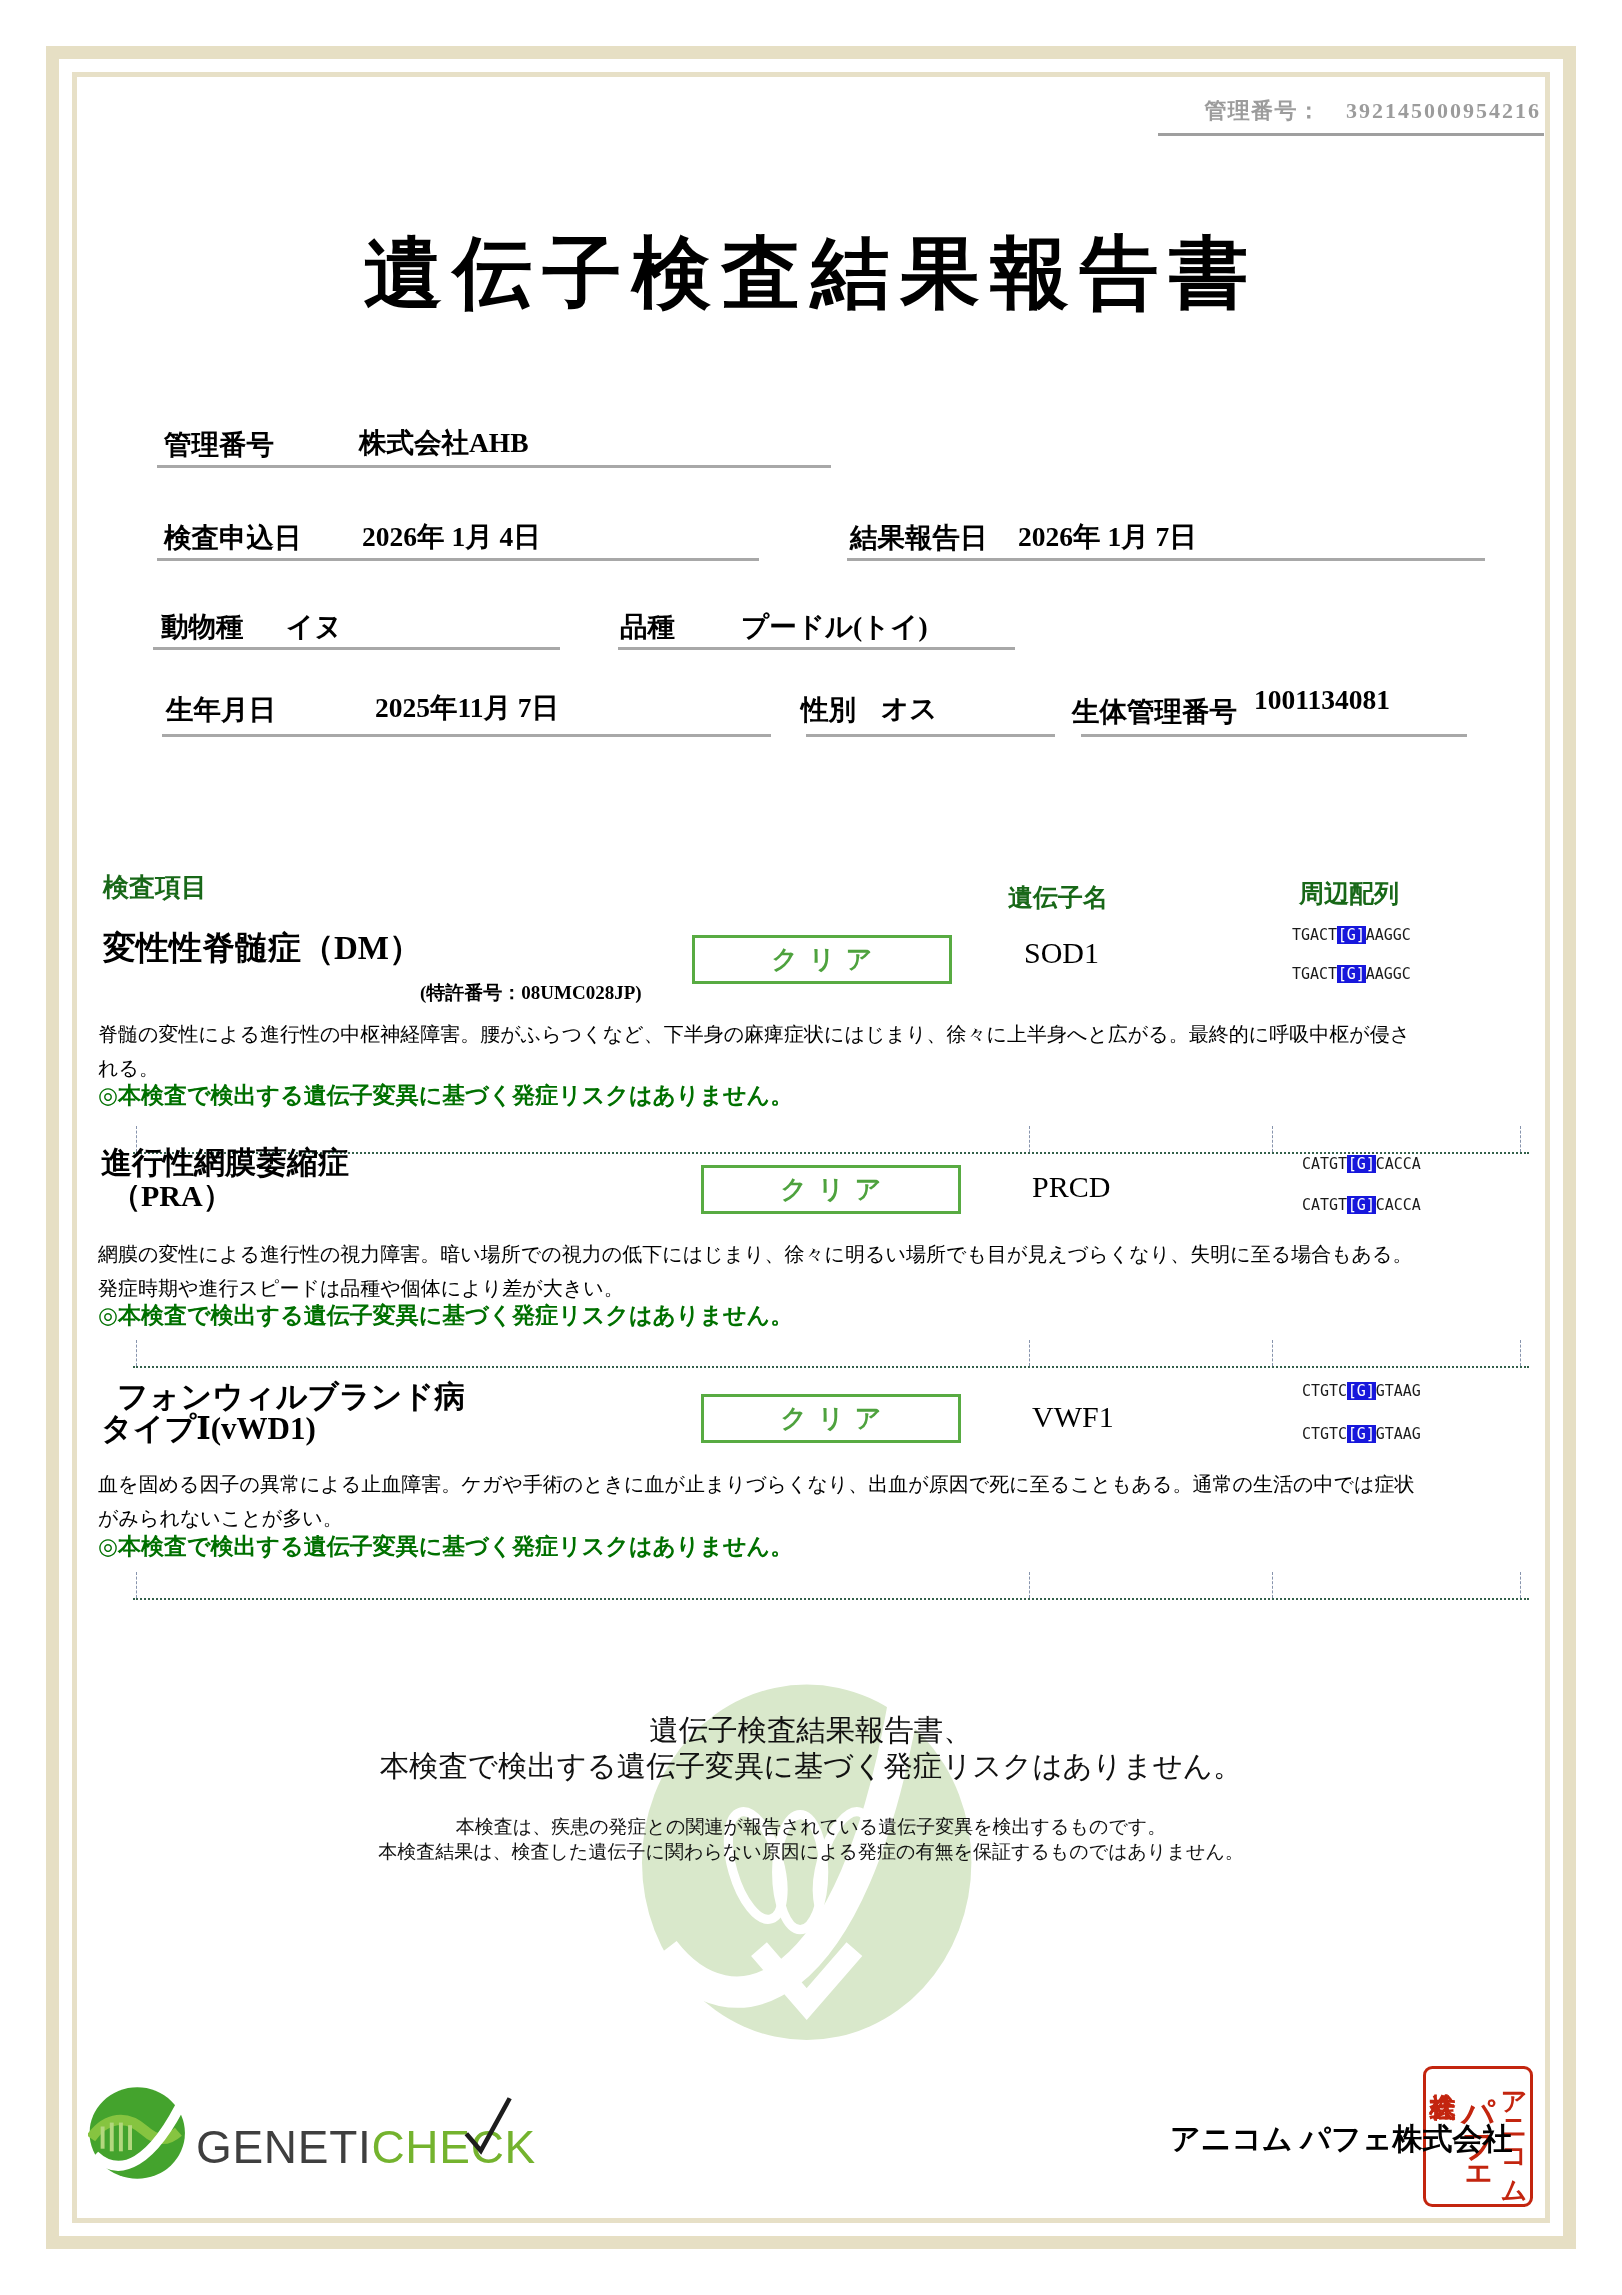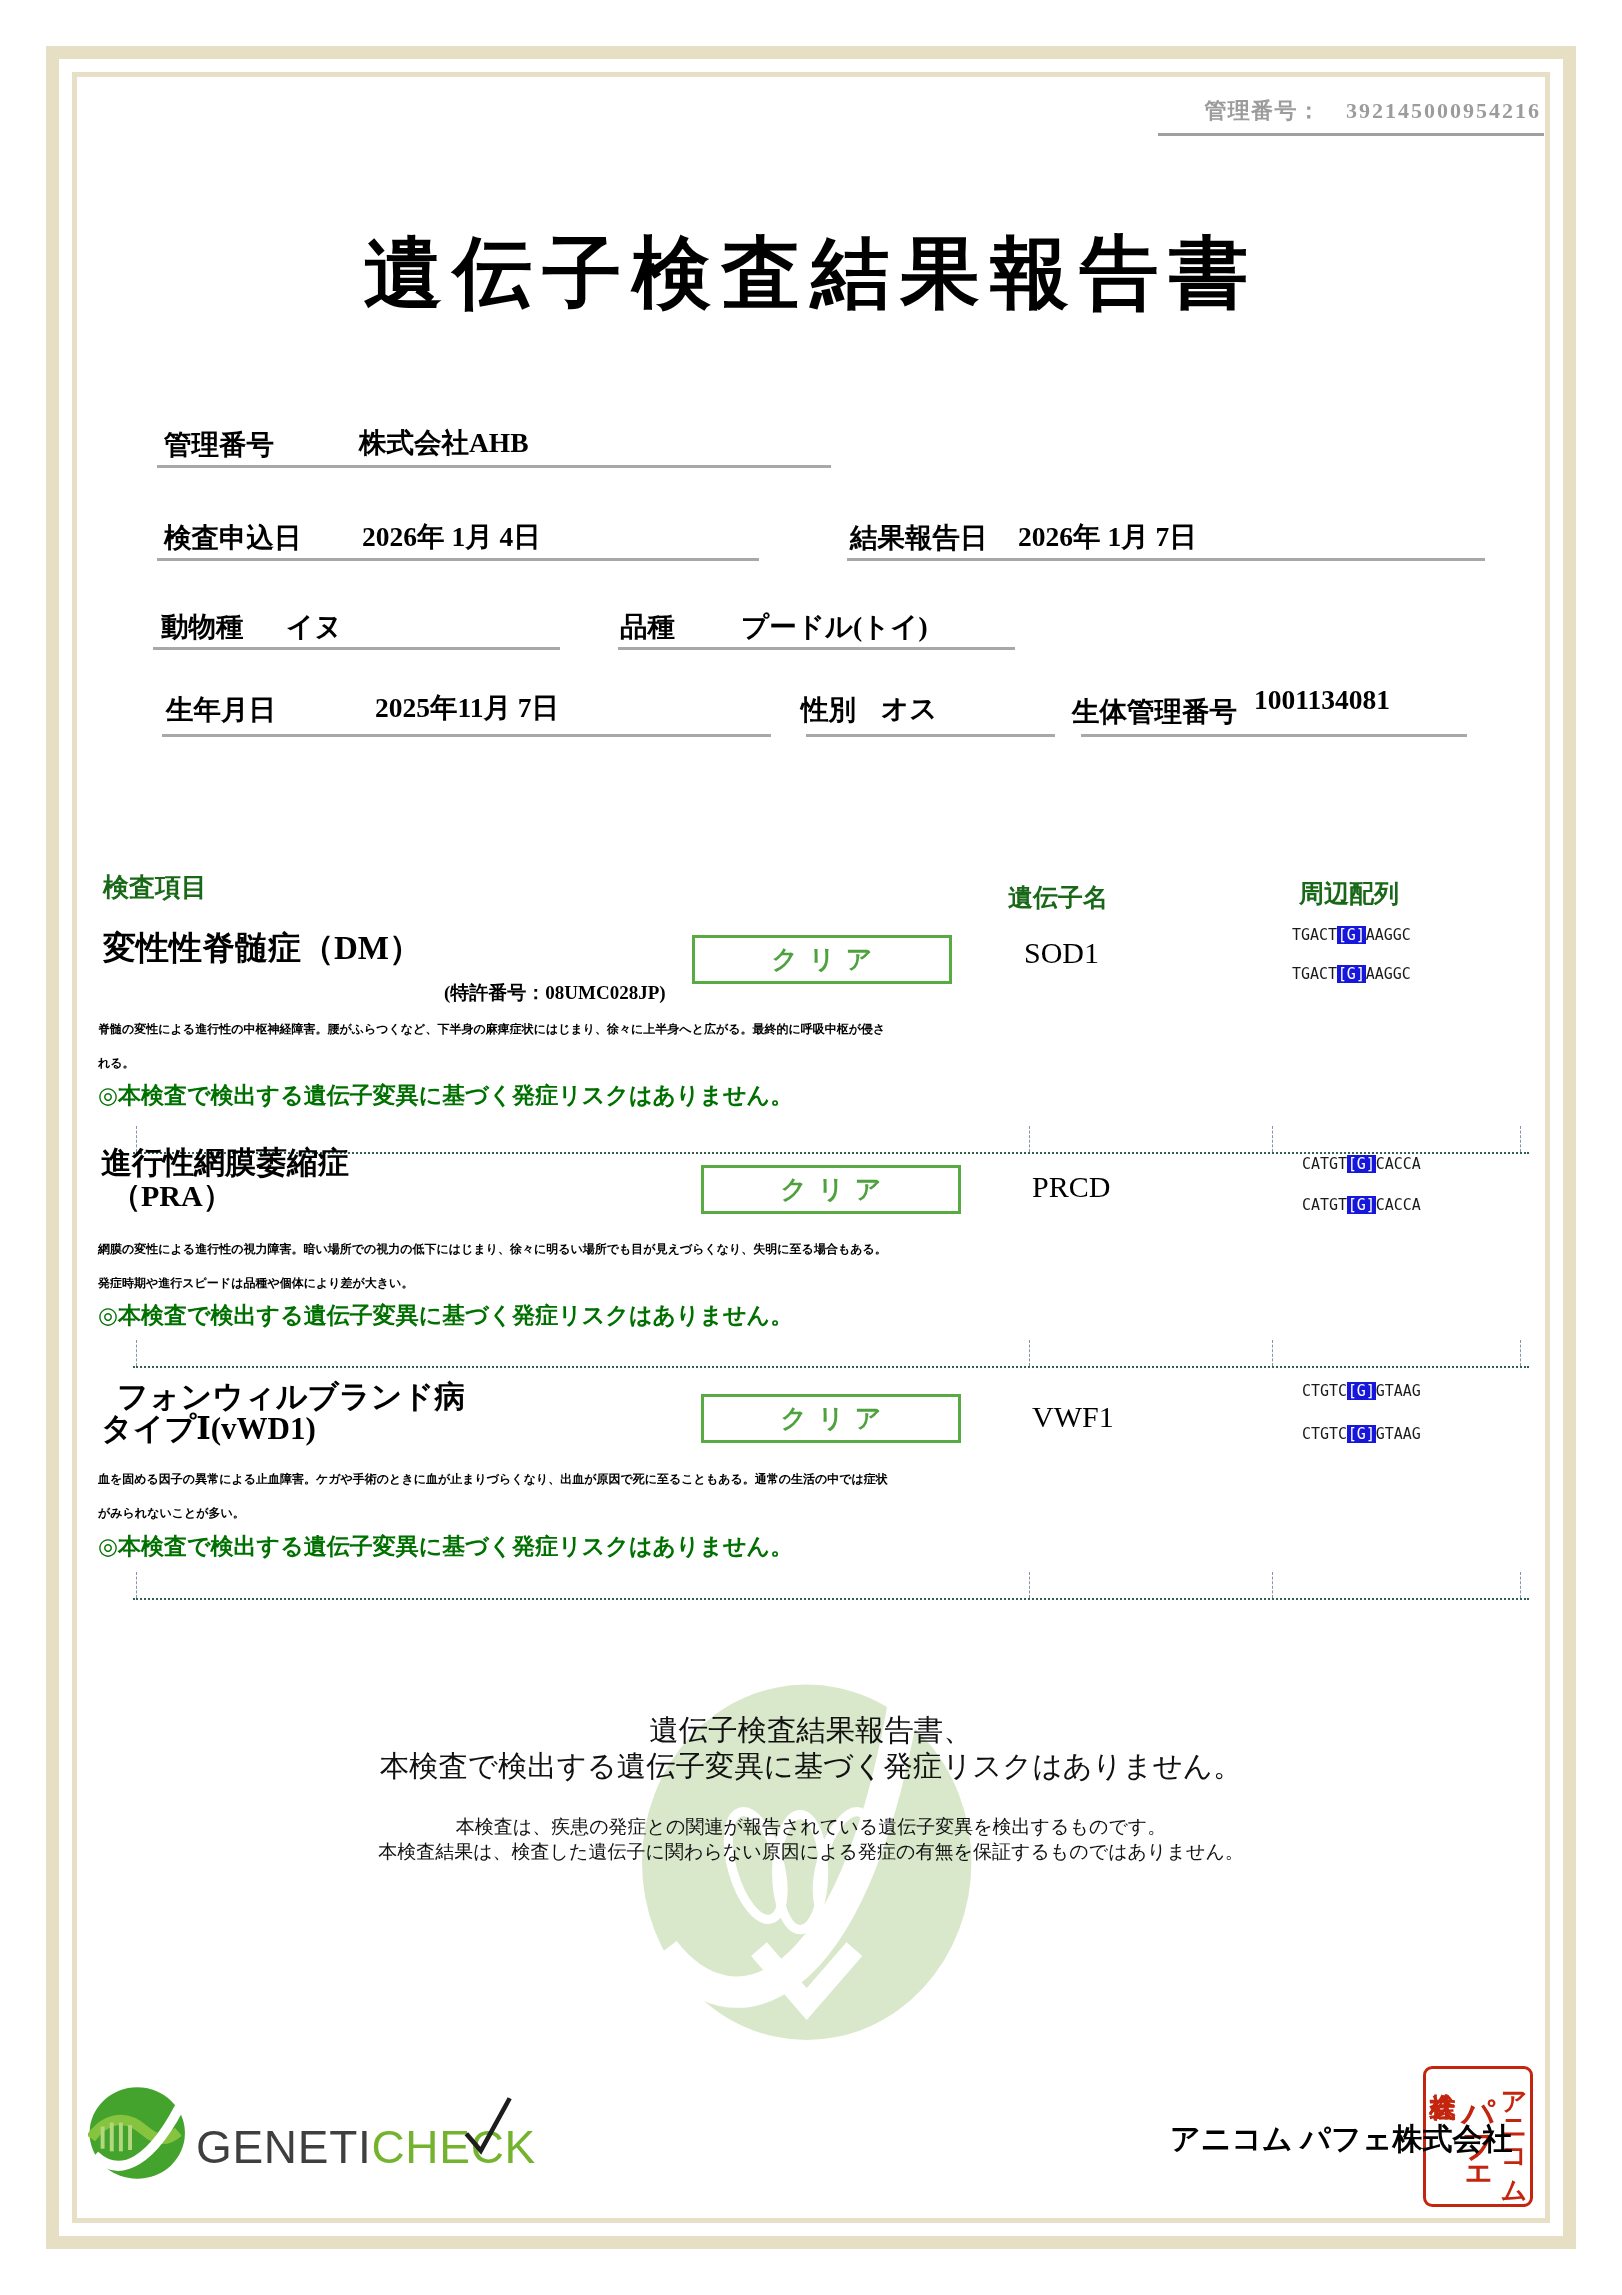--- a/index.html
+++ b/index.html
@@ -22,21 +22,21 @@
   .lbl,.val{font-size:27.5px;font-weight:bold;white-space:nowrap;}
   
   .green-h{color:#186818;font-weight:bold;white-space:nowrap;}
   .item-name{font-size:31px;font-weight:bold;white-space:nowrap;}
   .patent{font-size:19px;font-weight:bold;white-space:nowrap;}
   .status-box{border:3.3px solid #58ab42;width:254px;height:43px;text-align:center;}
   .status-box span{font-size:26px;font-weight:bold;color:#4ea23e;letter-spacing:10.5px;padding-left:10.5px;line-height:43px;}
   .gene{font-size:30px;white-space:nowrap;}
   .seq{font-family:"DejaVu Sans Mono",monospace;font-size:15px;white-space:nowrap;color:#1a1a1a;}
   .seq .var{background:#1717dc;color:#ffffff;padding:0 0.7px;}
-  .desc{font-size:12px;font-weight:bold;white-space:nowrap;}
+  .desc{font-size:20px;font-weight:normal;white-space:nowrap;}
   .risk{font-size:23px;font-weight:bold;color:#007000;white-space:nowrap;}
   .sep{position:absolute;left:133px;width:1396px;border-top:2px dotted #33604a;}
   .tick{position:absolute;width:0;height:26px;border-left:1.3px dashed #8794ad;}
   
   .sans{font-family:"Liberation Sans","DejaVu Sans",sans-serif;}
   .summary{left:0;width:100%;text-align:center;font-size:29.4px;color:#111;}
   .disclaimer{left:0;width:100%;text-align:center;font-size:19px;color:#111;}
   
   .logo-text{font-size:46px;letter-spacing:0.7px;white-space:nowrap;}
   .logo-text .dark{color:#3f3f3f;}
@@ -99,21 +99,21 @@
   <div class="uline" style="left:806px;top:734px;width:249px;"></div>
   <div class="abs lbl" style="left:1072px;top:694px;">生体管理番号</div>
   <div class="abs val" style="left:1254px;top:684px;">1001134081</div>
   <div class="uline" style="left:1081px;top:734px;width:386px;"></div>
 
   <div class="abs green-h" style="left:103px;top:870px;font-size:26px;">検査項目</div>
   <div class="abs green-h" style="left:1008px;top:881px;font-size:25px;">遺伝子名</div>
   <div class="abs green-h" style="left:1299px;top:877px;font-size:25px;">周辺配列</div>
 
   <div class="abs item-name" style="left:103px;top:926px;font-size:33px;">変性性脊髄症（DM）</div>
-  <div class="abs patent" style="left:444px;top:980px;text-align:center;">(特許番号：08UMC028JP)</div>
+  <div class="abs patent" style="left:420px;top:980px;text-align:center;">(特許番号：08UMC028JP)</div>
   <div class="abs status-box" style="left:692px;top:935px;">
     <span>クリア</span>
   </div>
   <div class="abs gene" style="left:1024px;top:936px;">SOD1</div>
   <div class="abs seq" style="left:1292px;top:926px;">
     <span>TGACT</span><span class="var">[G]</span><span>AAGGC</span>
   </div>
   <div class="abs seq" style="left:1292px;top:965px;">
     <span>TGACT</span><span class="var">[G]</span><span>AAGGC</span>
   </div>

